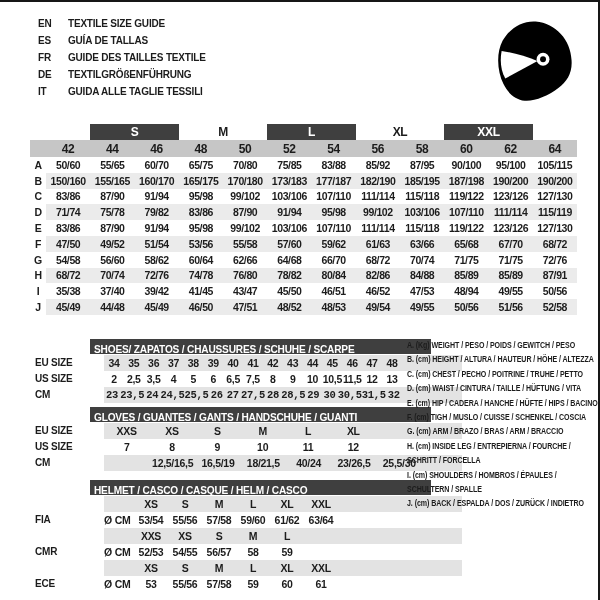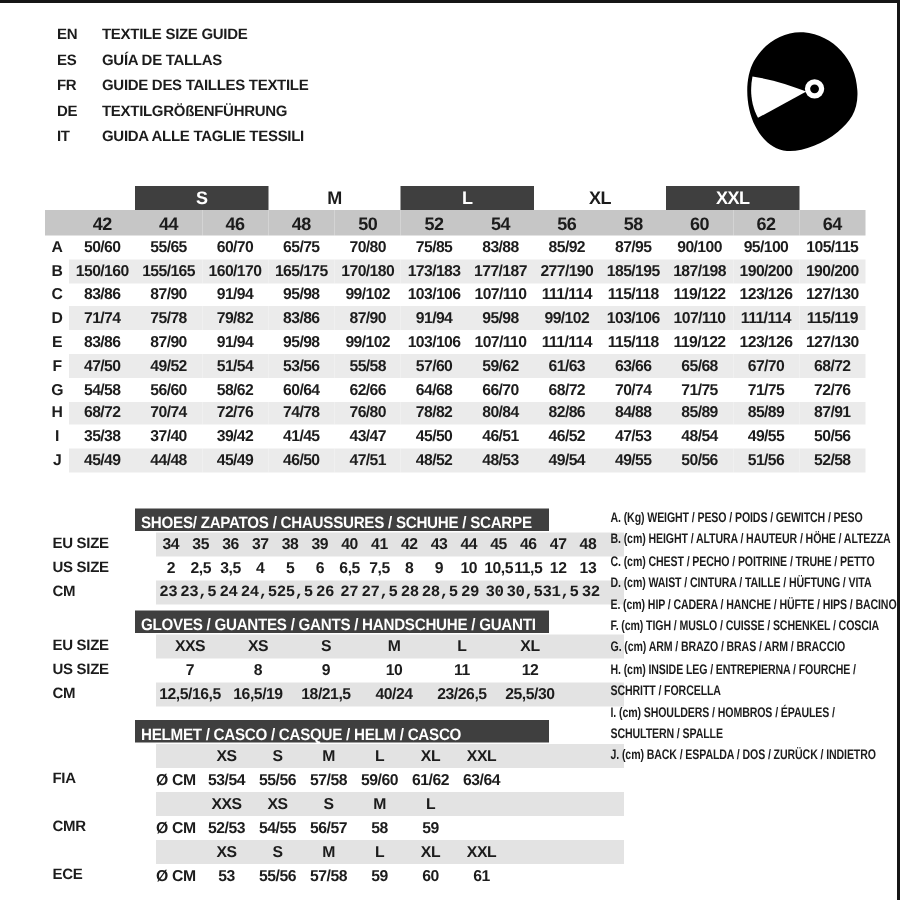--- a/index.html
+++ b/index.html
@@ -15,26 +15,26 @@
   .helmet-box{position:absolute;left:486px;top:12px;width:92px;height:96px;}
   
   .size-table{position:absolute;left:30px;top:122px;width:547px;border-collapse:collapse;table-layout:fixed;}
   .size-table td,.size-table th{padding:0;margin:0;}
   tr.groups td{height:16px;font-size:12px;line-height:16px;text-align:center;letter-spacing:-0.3px;}
   tr.groups td.band{background:#3f3f3f;color:#fff;}
   tr.sizes td{height:17px;background:#c6c6c6;font-size:12px;text-align:center;letter-spacing:-0.3px;}
   .size-table tbody th,.size-table tbody td{height:15.8px;font-size:10.5px;text-align:center;letter-spacing:-0.4px;white-space:nowrap;font-weight:bold;}
   .size-table tbody tr.striped td.val{background:#ebebeb;}
   
-  .sec-band{position:absolute;left:90px;width:276px;height:15px;background:#3f3f3f;color:#fff;box-sizing:border-box;padding-left:4px;}
+  .sec-band{position:absolute;left:90px;width:341px;height:15px;background:#3f3f3f;color:#fff;box-sizing:border-box;padding-left:4px;}
   .sec-band span{display:inline-block;font-size:11px;line-height:15px;white-space:nowrap;letter-spacing:-0.2px;transform:scaleX(0.92);transform-origin:0 50%;}
   .rows{position:absolute;left:35px;}
   .frow{display:flex;height:16px;line-height:16px;gap:14px;}
   .flabel{width:55px;font-size:10px;letter-spacing:-0.2px;}
-  .vwrap{width:312px;display:flex;}
+  .vwrap{width:358px;display:flex;}
   .vwrap.shaded{background:#e3e3e3;}
   .vflex{display:flex;width:298px;}
   .vcell{flex:1;text-align:center;font-size:10.5px;letter-spacing:-0.3px;white-space:nowrap;}
   .hunit{width:30px;font-size:10.5px;letter-spacing:-0.2px;}
   .hcell{width:34px;text-align:center;font-size:10.5px;letter-spacing:-0.3px;white-space:nowrap;}
   .hfill{flex:1;}
   
   .legend{position:absolute;left:407px;top:336px;width:193px;}
   .lline{white-space:nowrap;font-size:9.3px;line-height:14.4px;letter-spacing:-0.1px;transform:scaleX(0.76);transform-origin:0 50%;}
 </style>
@@ -135,21 +135,21 @@
         </tr>
         <tr class="striped">
           <th>B</th>
           <td class="val">150/160</td>
           <td class="val">155/165</td>
           <td class="val">160/170</td>
           <td class="val">165/175</td>
           <td class="val">170/180</td>
           <td class="val">173/183</td>
           <td class="val">177/187</td>
-          <td class="val">277/190</td>
+          <td class="val">182/190</td>
           <td class="val">185/195</td>
           <td class="val">187/198</td>
           <td class="val">190/200</td>
           <td class="val">190/200</td>
         </tr>
         <tr class="">
           <th>C</th>
           <td class="val">83/86</td>
           <td class="val">87/90</td>
           <td class="val">91/94</td>
@@ -242,21 +242,21 @@
           <th>I</th>
           <td class="val">35/38</td>
           <td class="val">37/40</td>
           <td class="val">39/42</td>
           <td class="val">41/45</td>
           <td class="val">43/47</td>
           <td class="val">45/50</td>
           <td class="val">46/51</td>
           <td class="val">46/52</td>
           <td class="val">47/53</td>
-          <td class="val">48/54</td>
+          <td class="val">48/94</td>
           <td class="val">49/55</td>
           <td class="val">50/56</td>
         </tr>
         <tr class="striped">
           <th>J</th>
           <td class="val">45/49</td>
           <td class="val">44/48</td>
           <td class="val">45/49</td>
           <td class="val">46/50</td>
           <td class="val">47/51</td>
@@ -369,21 +369,21 @@
             <div class="vcell">9</div>
             <div class="vcell">10</div>
             <div class="vcell">11</div>
             <div class="vcell">12</div>
           </div>
         </div>
       </div>
       <div class="frow">
         <div class="flabel">CM</div>
         <div class="vwrap shaded">
-          <div class="vflex" style="width: 272px;">
+          <div class="vflex" style="width: 272px; padding-left: 46px;">
             <div class="vcell">12,5/16,5</div>
             <div class="vcell">16,5/19</div>
             <div class="vcell">18/21,5</div>
             <div class="vcell">40/24</div>
             <div class="vcell">23/26,5</div>
             <div class="vcell">25,5/30</div>
           </div>
         </div>
       </div>
     </div>

